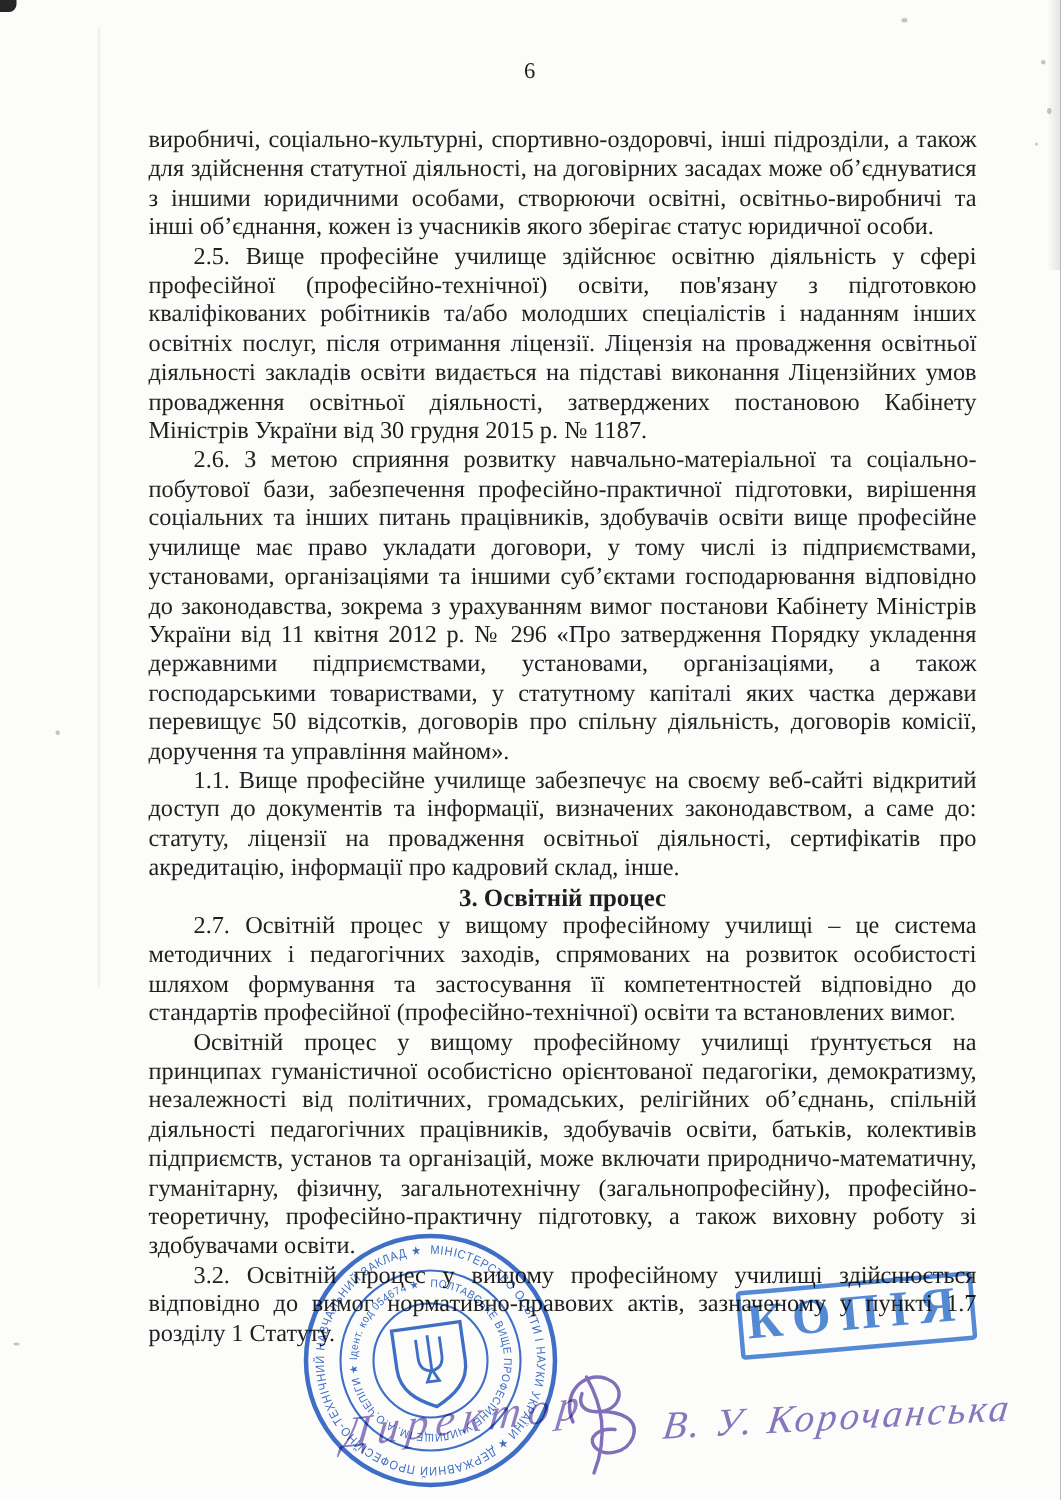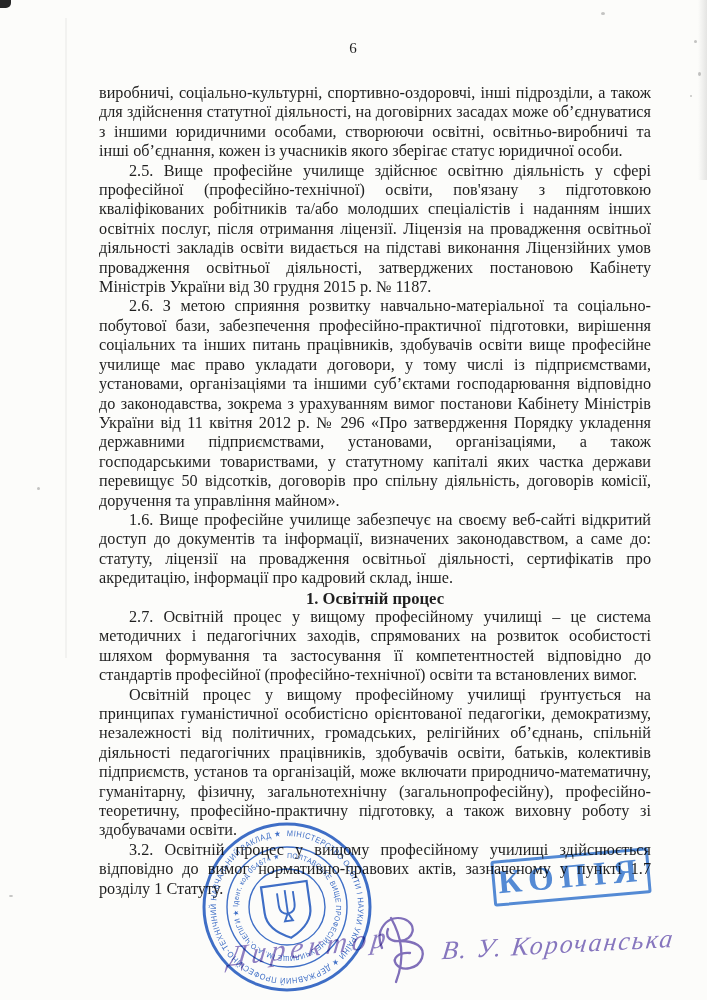--- a/index.html
+++ b/index.html
@@ -70,22 +70,22 @@
   <div class="speck" style="left:690px;top:95px;width:2px;height:2px;"></div>
   <div class="speck" style="left:9px;top:895px;width:4px;height:2px;"></div>
   <div class="speck" style="left:37px;top:487px;width:3px;height:3px;"></div>
 
   <div class="pageno">6</div>
 
   <div class="textblock">
     <p class="cont">виробничі, соціально-культурні, спортивно-оздоровчі, інші підрозділи, а також для здійснення статутної діяльності, на договірних засадах може об’єднуватися з іншими юридичними особами, створюючи освітні, освітньо-виробничі та інші об’єднання, кожен із учасників якого зберігає статус юридичної особи.</p>
     <p>2.5. Вище професійне училище здійснює освітню діяльність у сфері професійної (професійно-технічної) освіти, пов'язану з підготовкою кваліфікованих робітників та/або молодших спеціалістів і наданням інших освітніх послуг, після отримання ліцензії. Ліцензія на провадження освітньої діяльності закладів освіти видається на підставі виконання Ліцензійних умов провадження освітньої діяльності, затверджених постановою Кабінету Міністрів України від 30  грудня 2015 р. № 1187.</p>
     <p>2.6. З метою сприяння розвитку навчально-матеріальної та соціально-побутової бази, забезпечення професійно-практичної підготовки, вирішення соціальних та інших питань працівників, здобувачів освіти вище професійне училище має право укладати договори, у тому числі із підприємствами, установами, організаціями та іншими суб’єктами господарювання відповідно до законодавства, зокрема з урахуванням вимог постанови Кабінету Міністрів України від 11 квітня 2012 р. № 296 «Про затвердження Порядку укладення державними підприємствами, установами, організаціями, а також господарськими товариствами, у статутному капіталі яких частка держави перевищує 50 відсотків, договорів про спільну діяльність, договорів комісії, доручення та управління майном».</p>
-    <p>1.6. Вище професійне училище забезпечує на своєму веб-сайті відкритий доступ до документів та інформації, визначених законодавством, а саме до: статуту, ліцензії на провадження освітньої діяльності, сертифікатів про акредитацію, інформації про кадровий склад, інше.</p>
-    <p class="heading">1. Освітній процес</p>
+    <p>1.1. Вище професійне училище забезпечує на своєму веб-сайті відкритий доступ до документів та інформації, визначених законодавством, а саме до: статуту, ліцензії на провадження освітньої діяльності, сертифікатів про акредитацію, інформації про кадровий склад, інше.</p>
+    <p class="heading">3. Освітній процес</p>
     <p>2.7. Освітній процес у вищому професійному училищі – це система методичних і педагогічних заходів, спрямованих на розвиток особистості шляхом формування та застосування її компетентностей відповідно до стандартів професійної (професійно-технічної) освіти та встановлених вимог.</p>
     <p>Освітній процес у вищому професійному училищі ґрунтується на принципах гуманістичної особистісно орієнтованої педагогіки, демократизму, незалежності від політичних, громадських, релігійних об’єднань, спільній діяльності педагогічних працівників, здобувачів освіти, батьків, колективів підприємств, установ та організацій, може включати природничо-математичну, гуманітарну, фізичну, загальнотехнічну (загальнопрофесійну), професійно-теоретичну, професійно-практичну підготовку, а також виховну роботу зі здобувачами освіти.</p>
     <p>3.2. Освітній процес у вищому професійному училищі здійснюється відповідно до вимог нормативно-правових актів, зазначеному у пункті 1.7 розділу 1 Статуту.</p>
   </div>
 
   <svg class="seal" viewBox="0 0 174 174">
     <g stroke="#2e63c6" fill="none">
       <circle cx="87" cy="87" r="83" stroke-width="3"></circle>
       <circle cx="87" cy="87" r="60" stroke-width="1.4"></circle>
       <circle cx="87" cy="87" r="38" stroke-width="1.4"></circle>

